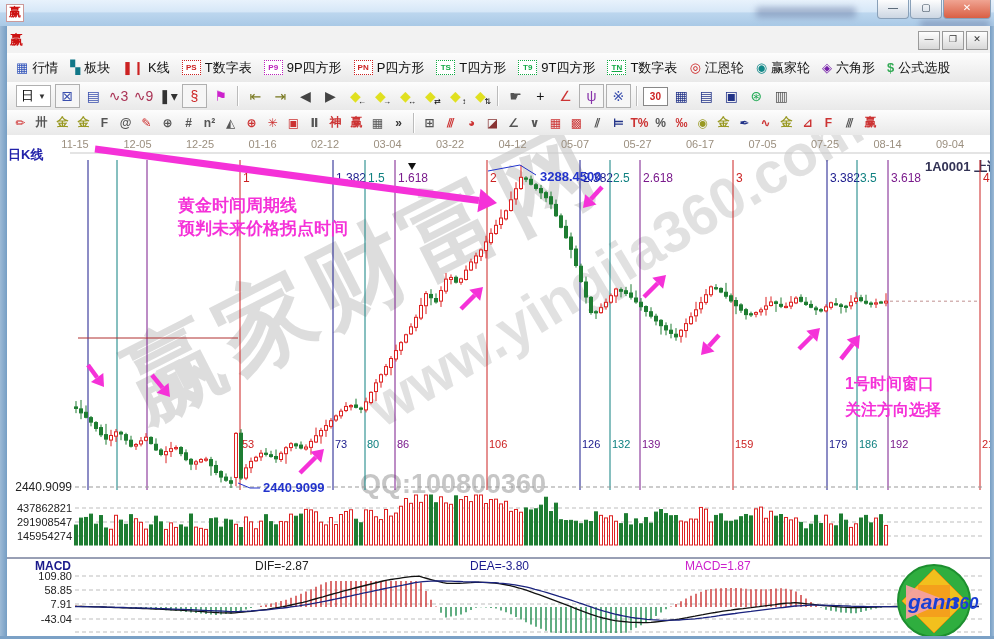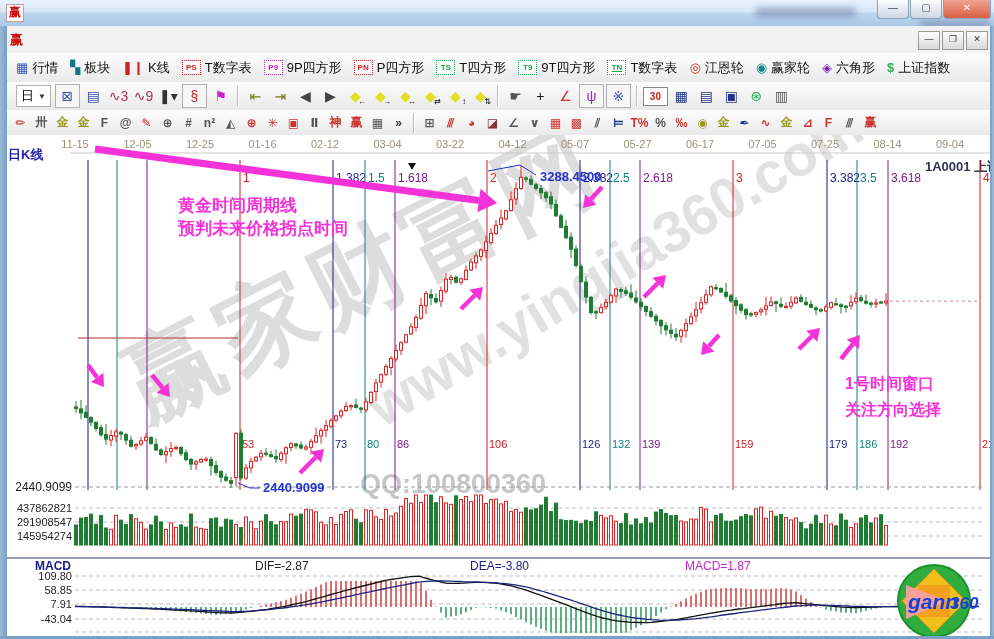--- a/index.html
+++ b/index.html
@@ -126,21 +126,21 @@
       <span class="mk-item">
         <span class="mk-ico" style="color: rgb(17, 136, 136);">◉</span>
         <span>赢家轮</span>
       </span>
       <span class="mk-item">
         <span class="mk-ico" style="color: rgb(119, 34, 170);">◈</span>
         <span>六角形</span>
       </span>
       <span class="mk-item">
         <span class="mk-ico" style="color: rgb(51, 170, 85);">$</span>
-        <span>上证指数</span>
+        <span>公式选股</span>
       </span>
     </div>
   <div class="tbar" id="tb2">
       <span class="tsep"></span>
       <span class="period">
         <span>日</span>
         <span class="car">▼</span>
       </span>
       <span class="vbtn boxed" style="color: rgb(58, 79, 174);">⊠</span>
       <span class="vbtn" style="color: rgb(58, 79, 174);">▤</span>

